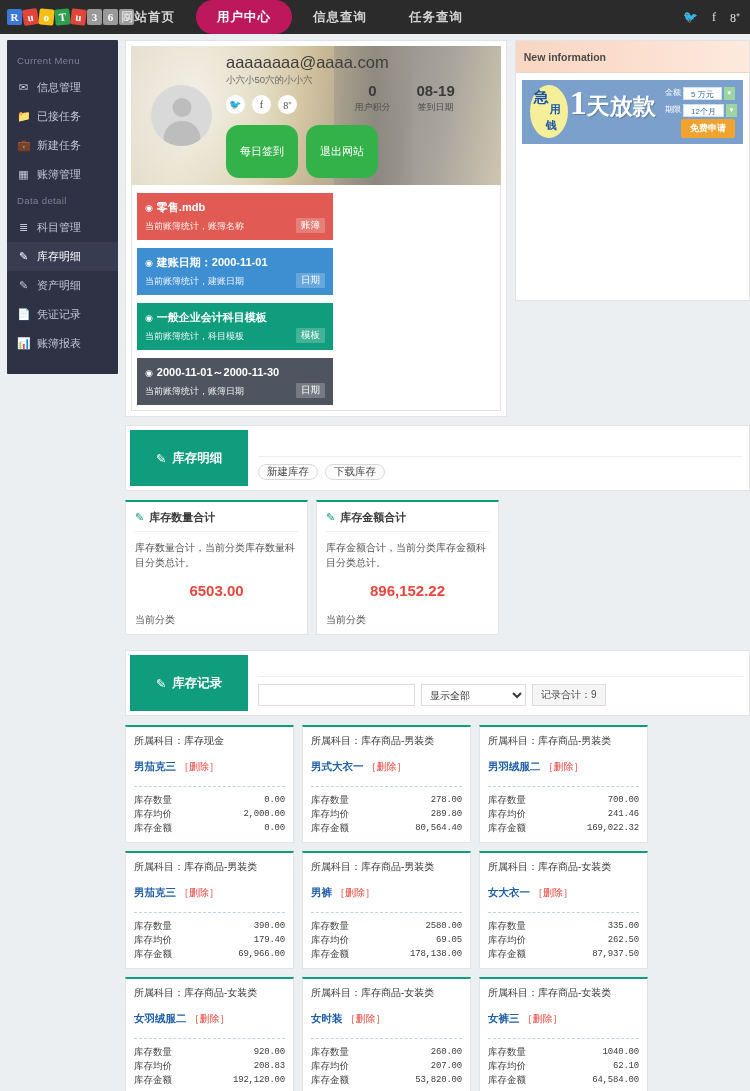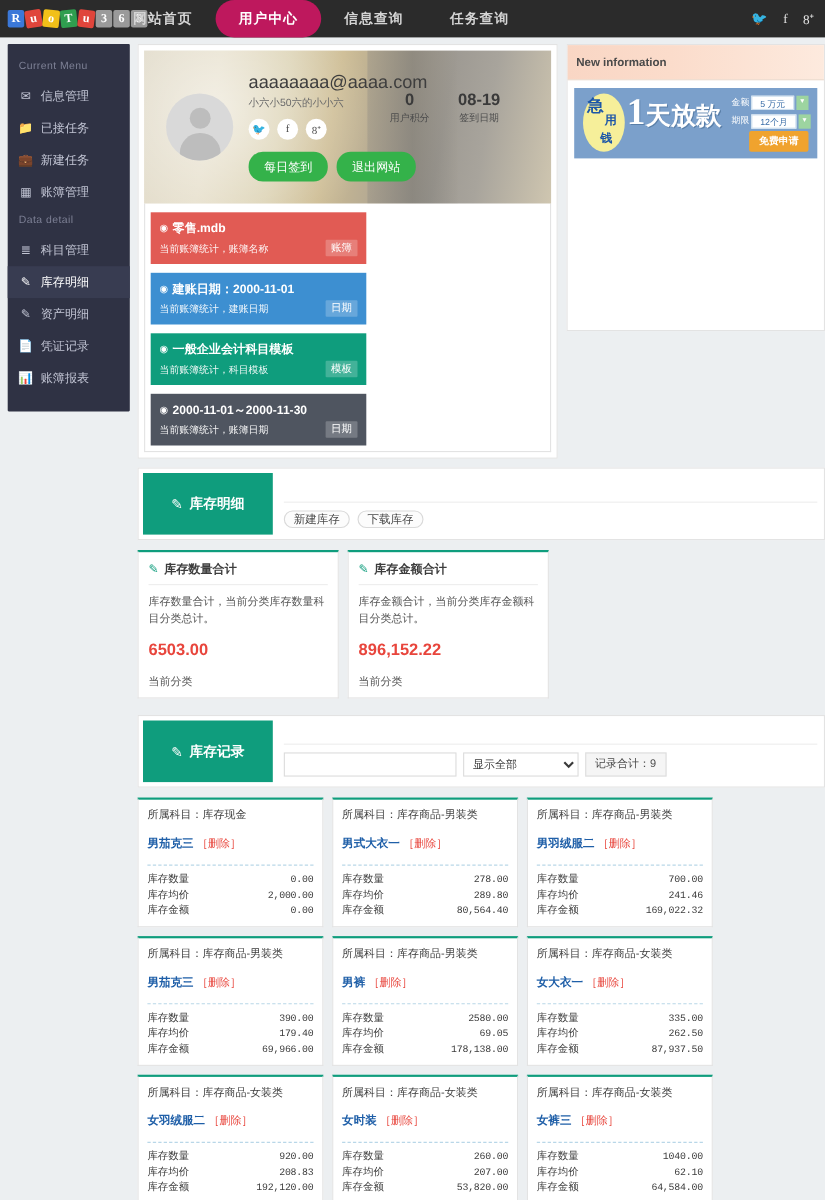--- a/index.html
+++ b/index.html
@@ -150,21 +150,21 @@
   .psoc {
     width: 19px; height: 19px; border-radius: 50%;
     background: #fff; color:#4a4a4a;
     display:flex;align-items:center;justify-content:center;
     font-size:10px; cursor:pointer;
     font-family:"Liberation Serif",serif;
   }
   .prof-btns { display:flex; gap:8px; margin-top: 11px; }
   .gbtn {
     background: #34b24a; color:#fff; border:none;
-    border-radius: 13px; padding: 6px 14px;
+    border-radius: 13px; padding: 19px 14px;
     font-size: 11px; cursor:pointer;
     font-family:"Liberation Sans",sans-serif;
   }
   .prof-stats {
     position:absolute; right: 46px; top: 36px; z-index:2;
     display:flex; gap: 26px; text-align:center;
   }
   .pstat-num { font-size: 15px; font-weight: bold; color:#3a3a3a; }
   .pstat-lab { font-size: 9px; color:#4d4d4d; margin-top:2px; }
 
@@ -271,21 +271,21 @@
   .sumcard {
     width: 183px; background:#fff;
     border:1px solid #e3e3e3; border-top: 2px solid #0f9d7d;
     padding: 8px 9px 7px 9px;
   }
   .sum-title{ display:flex; align-items:center; gap:5px;
     font-size: 11px; font-weight:bold; color:#3d3d3d; padding-bottom:6px;
     border-bottom:1px solid #ededed; }
   .pen { color:#0f9d7d; font-size:11px; }
   .sum-desc{ font-size:10px; color:#555; margin-top:8px; line-height:15px;}
-  .sum-num{ text-align:left; color:#e8453c; font-size:15px; font-weight:bold; margin:12px 0 14px 0;}
+  .sum-num{ text-align:center; color:#e8453c; font-size:15px; font-weight:bold; margin:12px 0 14px 0;}
   .sum-foot{ font-size:10px; color:#555; }
 
   
   .search-row{ display:flex; gap:6px; align-items:center; padding-bottom:5px; }
   .s-input{
     width: 157px; height: 22px; border:1px solid #dcdcdc; background:#fff;
     font-size:10px; padding:0 5px;
     font-family:"Liberation Sans",sans-serif;
   }
   .s-select{

